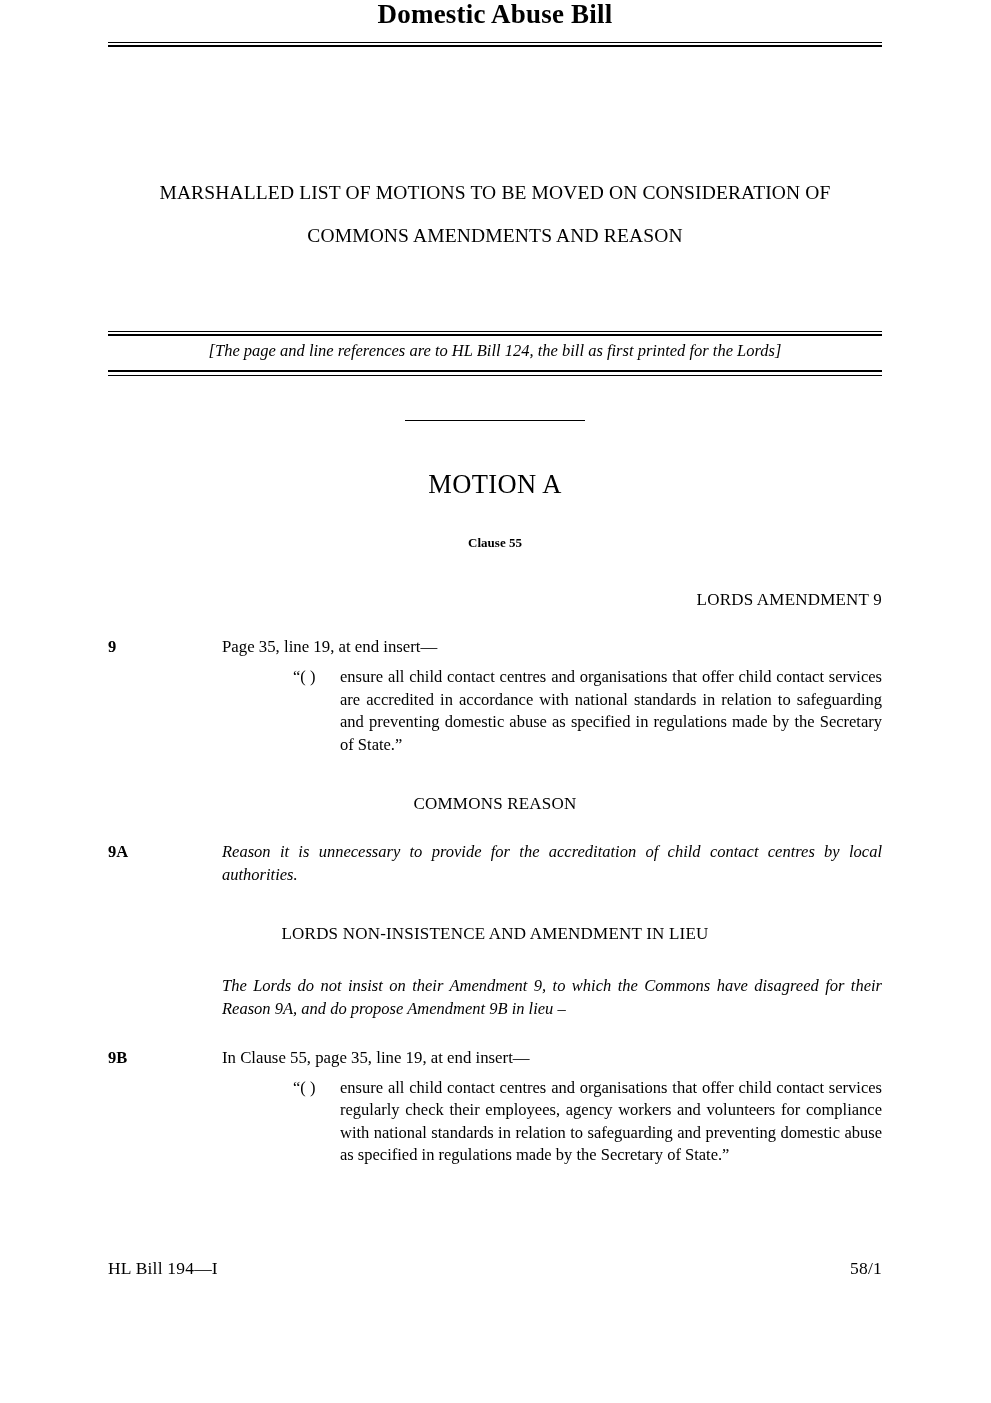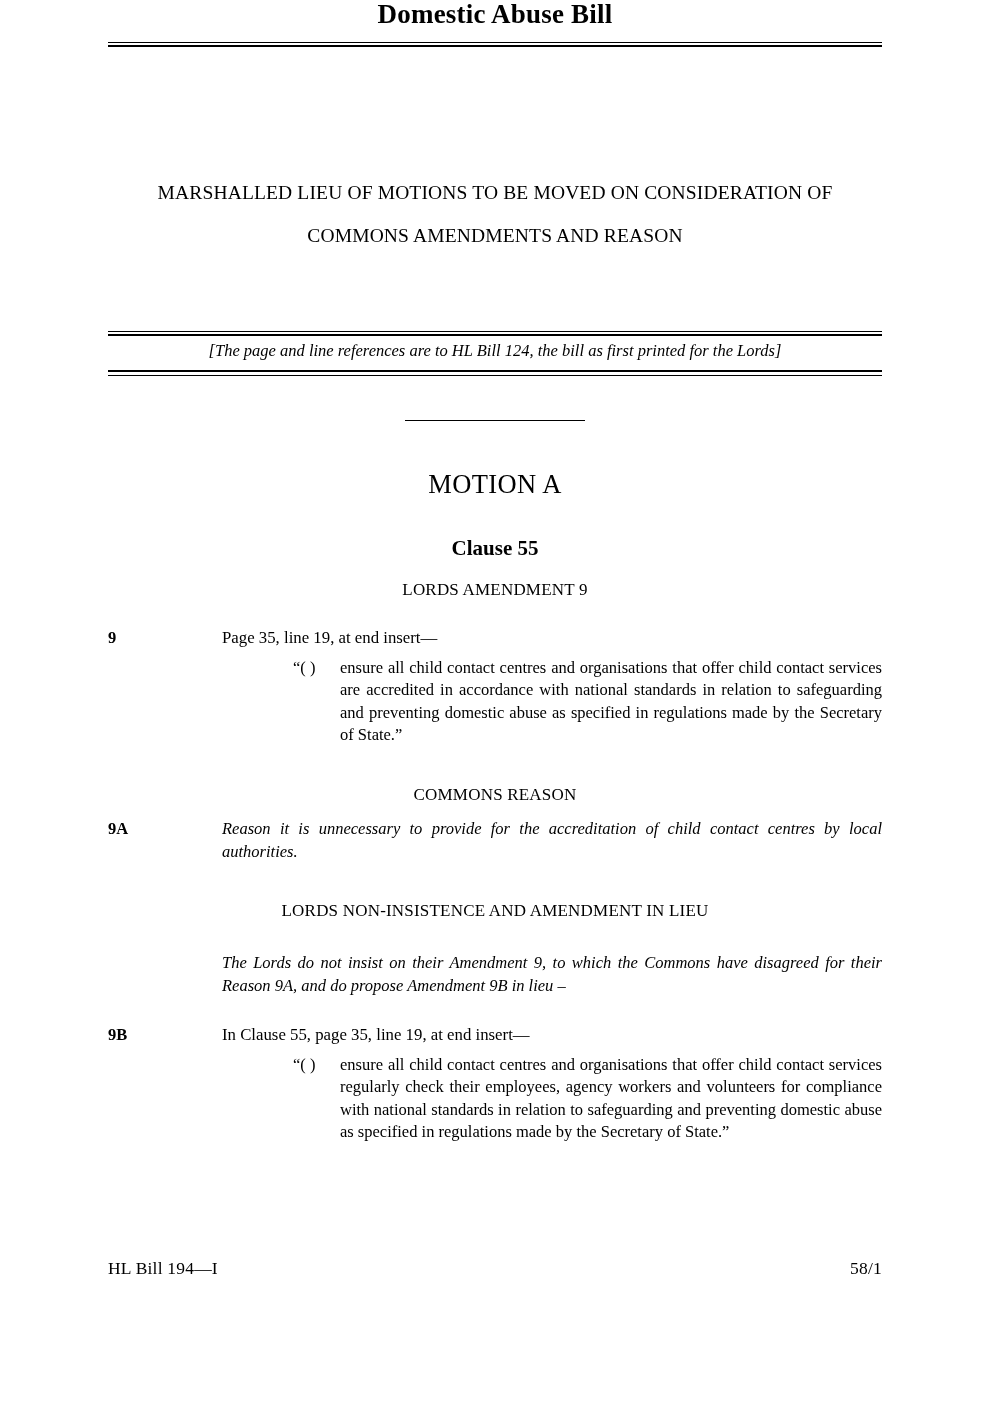--- a/index.html
+++ b/index.html
@@ -108,42 +108,42 @@
   
   .motion-title {
     text-align: center;
     font-size: 26.5px;
     letter-spacing: 0.4px;
     margin-top: 48px;
     line-height: 1.15;
   }
   .clause-title {
     text-align: center;
-    font-size: 21px;
+    font-size: 13px;
     font-weight: bold;
     margin-top: 36px;
     line-height: 1.15;
   }
   .section-heading {
     text-align: center;
     font-size: 17px;
     letter-spacing: 0.2px;
     line-height: 1.15;
   }
-  .heading-amend9    { margin-top: 20px; }
+  .heading-amend9    { margin-top: 39px; text-align: right; }
   .heading-reason    { margin-top: 38px; }
   .heading-nonins    { margin-top: 38px; }
 
   
   .amend-row {
     position: relative;
     padding-left: 114px;
   }
   .amend-row.row-9     { margin-top: 26px; }
-  .amend-row.row-9a    { margin-top: 13px; }
+  .amend-row.row-9a    { margin-top: 26px; }
   .amend-row.row-9b    { margin-top: 26px; }
   .amend-num {
     position: absolute;
     left: 0;
     top: 0;
     font-size: 16.5px;
     font-weight: bold;
     line-height: 23px;
   }
   .amend-lead {
@@ -209,21 +209,21 @@
 <body>
 
 <div class="page">
   <div class="content">
 
     <h1 class="doc-title">Domestic Abuse Bill</h1>
 
     <div class="rule-double-under"></div>
 
     <div class="subject-block">
-      <div class="subject-line">MARSHALLED LIEU OF MOTIONS TO BE MOVED ON CONSIDERATION OF</div>
+      <div class="subject-line">MARSHALLED LIST OF MOTIONS TO BE MOVED ON CONSIDERATION OF</div>
       <div class="subject-line">COMMONS AMENDMENTS AND REASON</div>
     </div>
 
     <div class="note-block">
       <div class="rule-thin-thick"></div>
       <div class="note-text">[The page and line references are to HL Bill 124, the bill as first printed for the Lords]</div>
       <div class="rule-thick-thin"></div>
     </div>
 
     <div class="divider-wrap">

